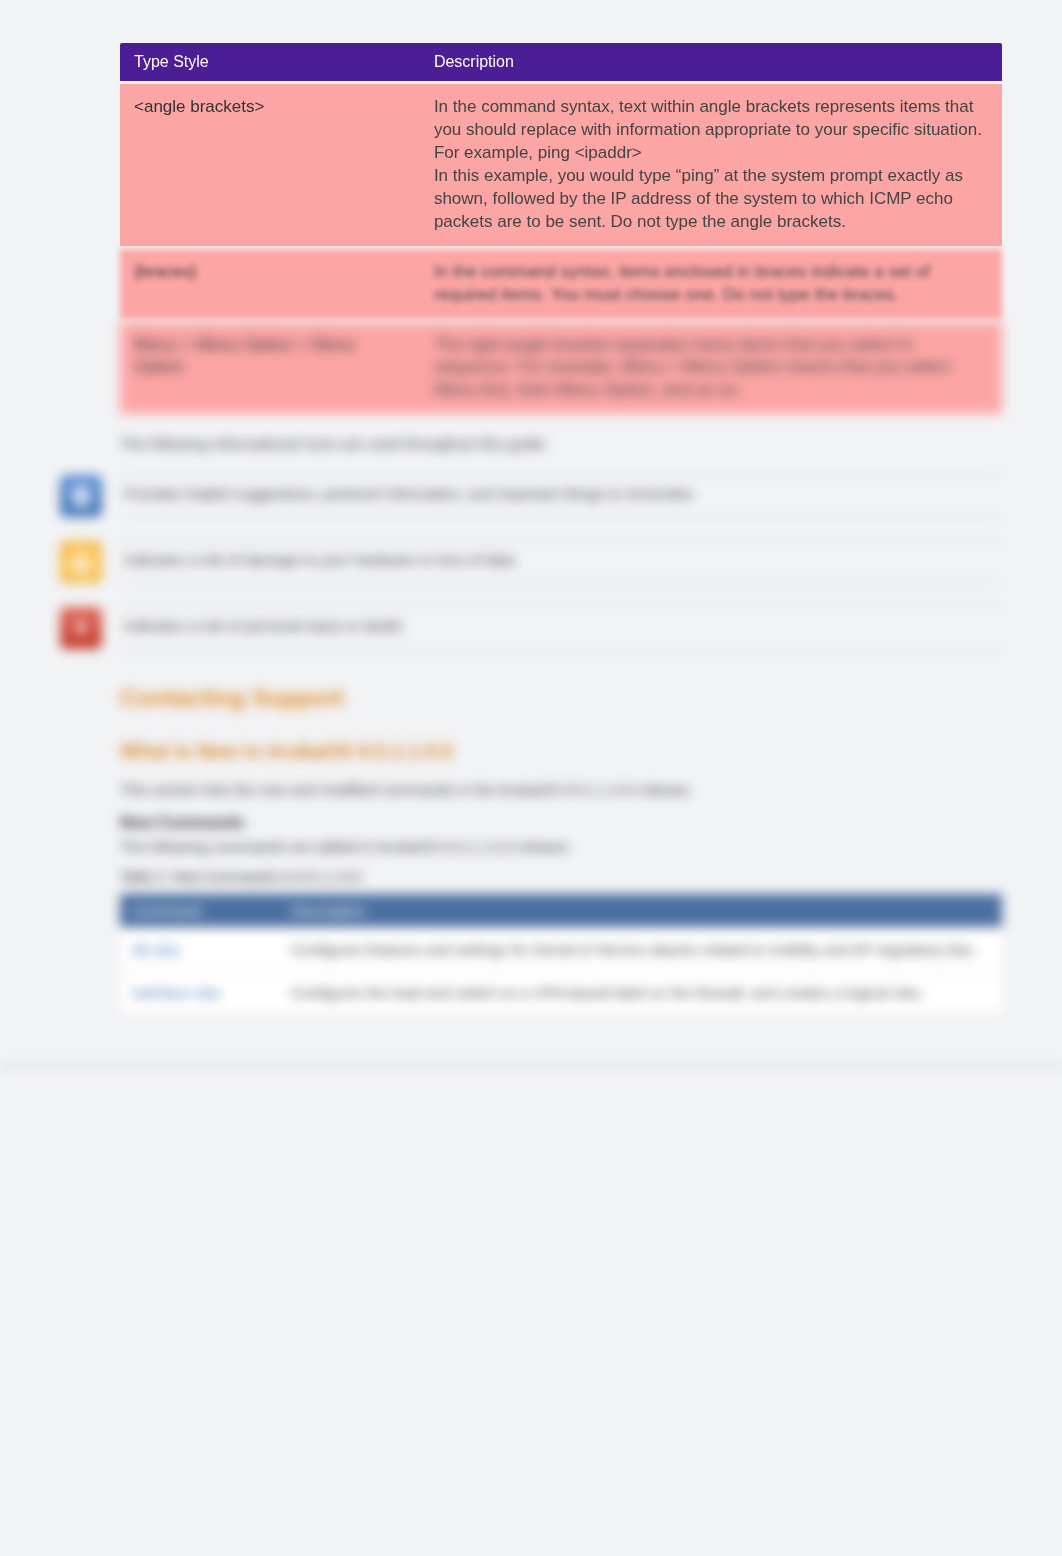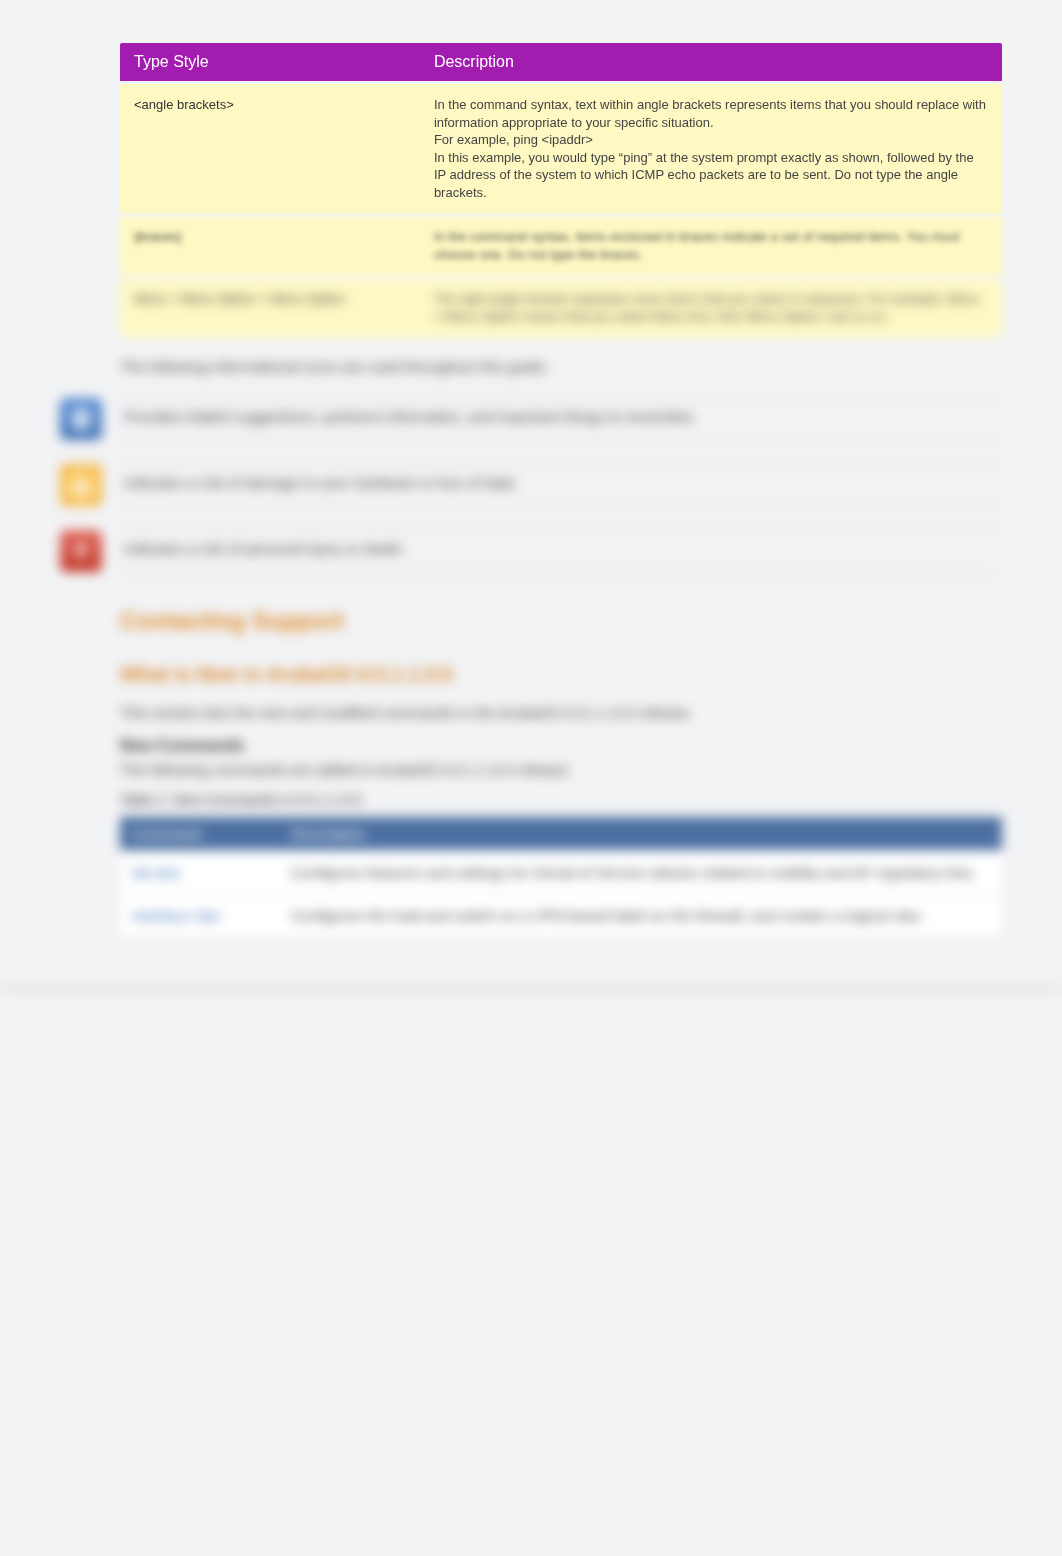--- a/index.html
+++ b/index.html
@@ -17,34 +17,34 @@
   }
   .doc-body {
     margin-left: 60px;
   }
   table.syntax {
     width: 100%;
     border-collapse: separate;
     border-spacing: 0 3px;
   }
   table.syntax thead th {
-    background: #a21caf;
+    background: #4c1d95;
     color: #fff;
     font-weight: normal;
     text-align: left;
     padding: 10px 14px;
     font-size: 16px;
   }
   table.syntax thead th:first-child { width: 34%; border-top-left-radius: 2px; }
   table.syntax thead th:last-child { border-top-right-radius: 2px; }
   table.syntax tbody td {
-    background: #fef9c3;
+    background: #fca5a5;
     padding: 12px 14px;
     vertical-align: top;
-    font-size: 13px;
+    font-size: 17px;
     line-height: 1.35;
     color: #444;
   }
   table.syntax tbody tr td:first-child { color: #333; }
   .blur-mild { filter: blur(3px); }
   .blur-heavy { filter: blur(6px); }
   .para {
     font-size: 15px;
     color: #444;
     margin: 18px 0 10px 0;

